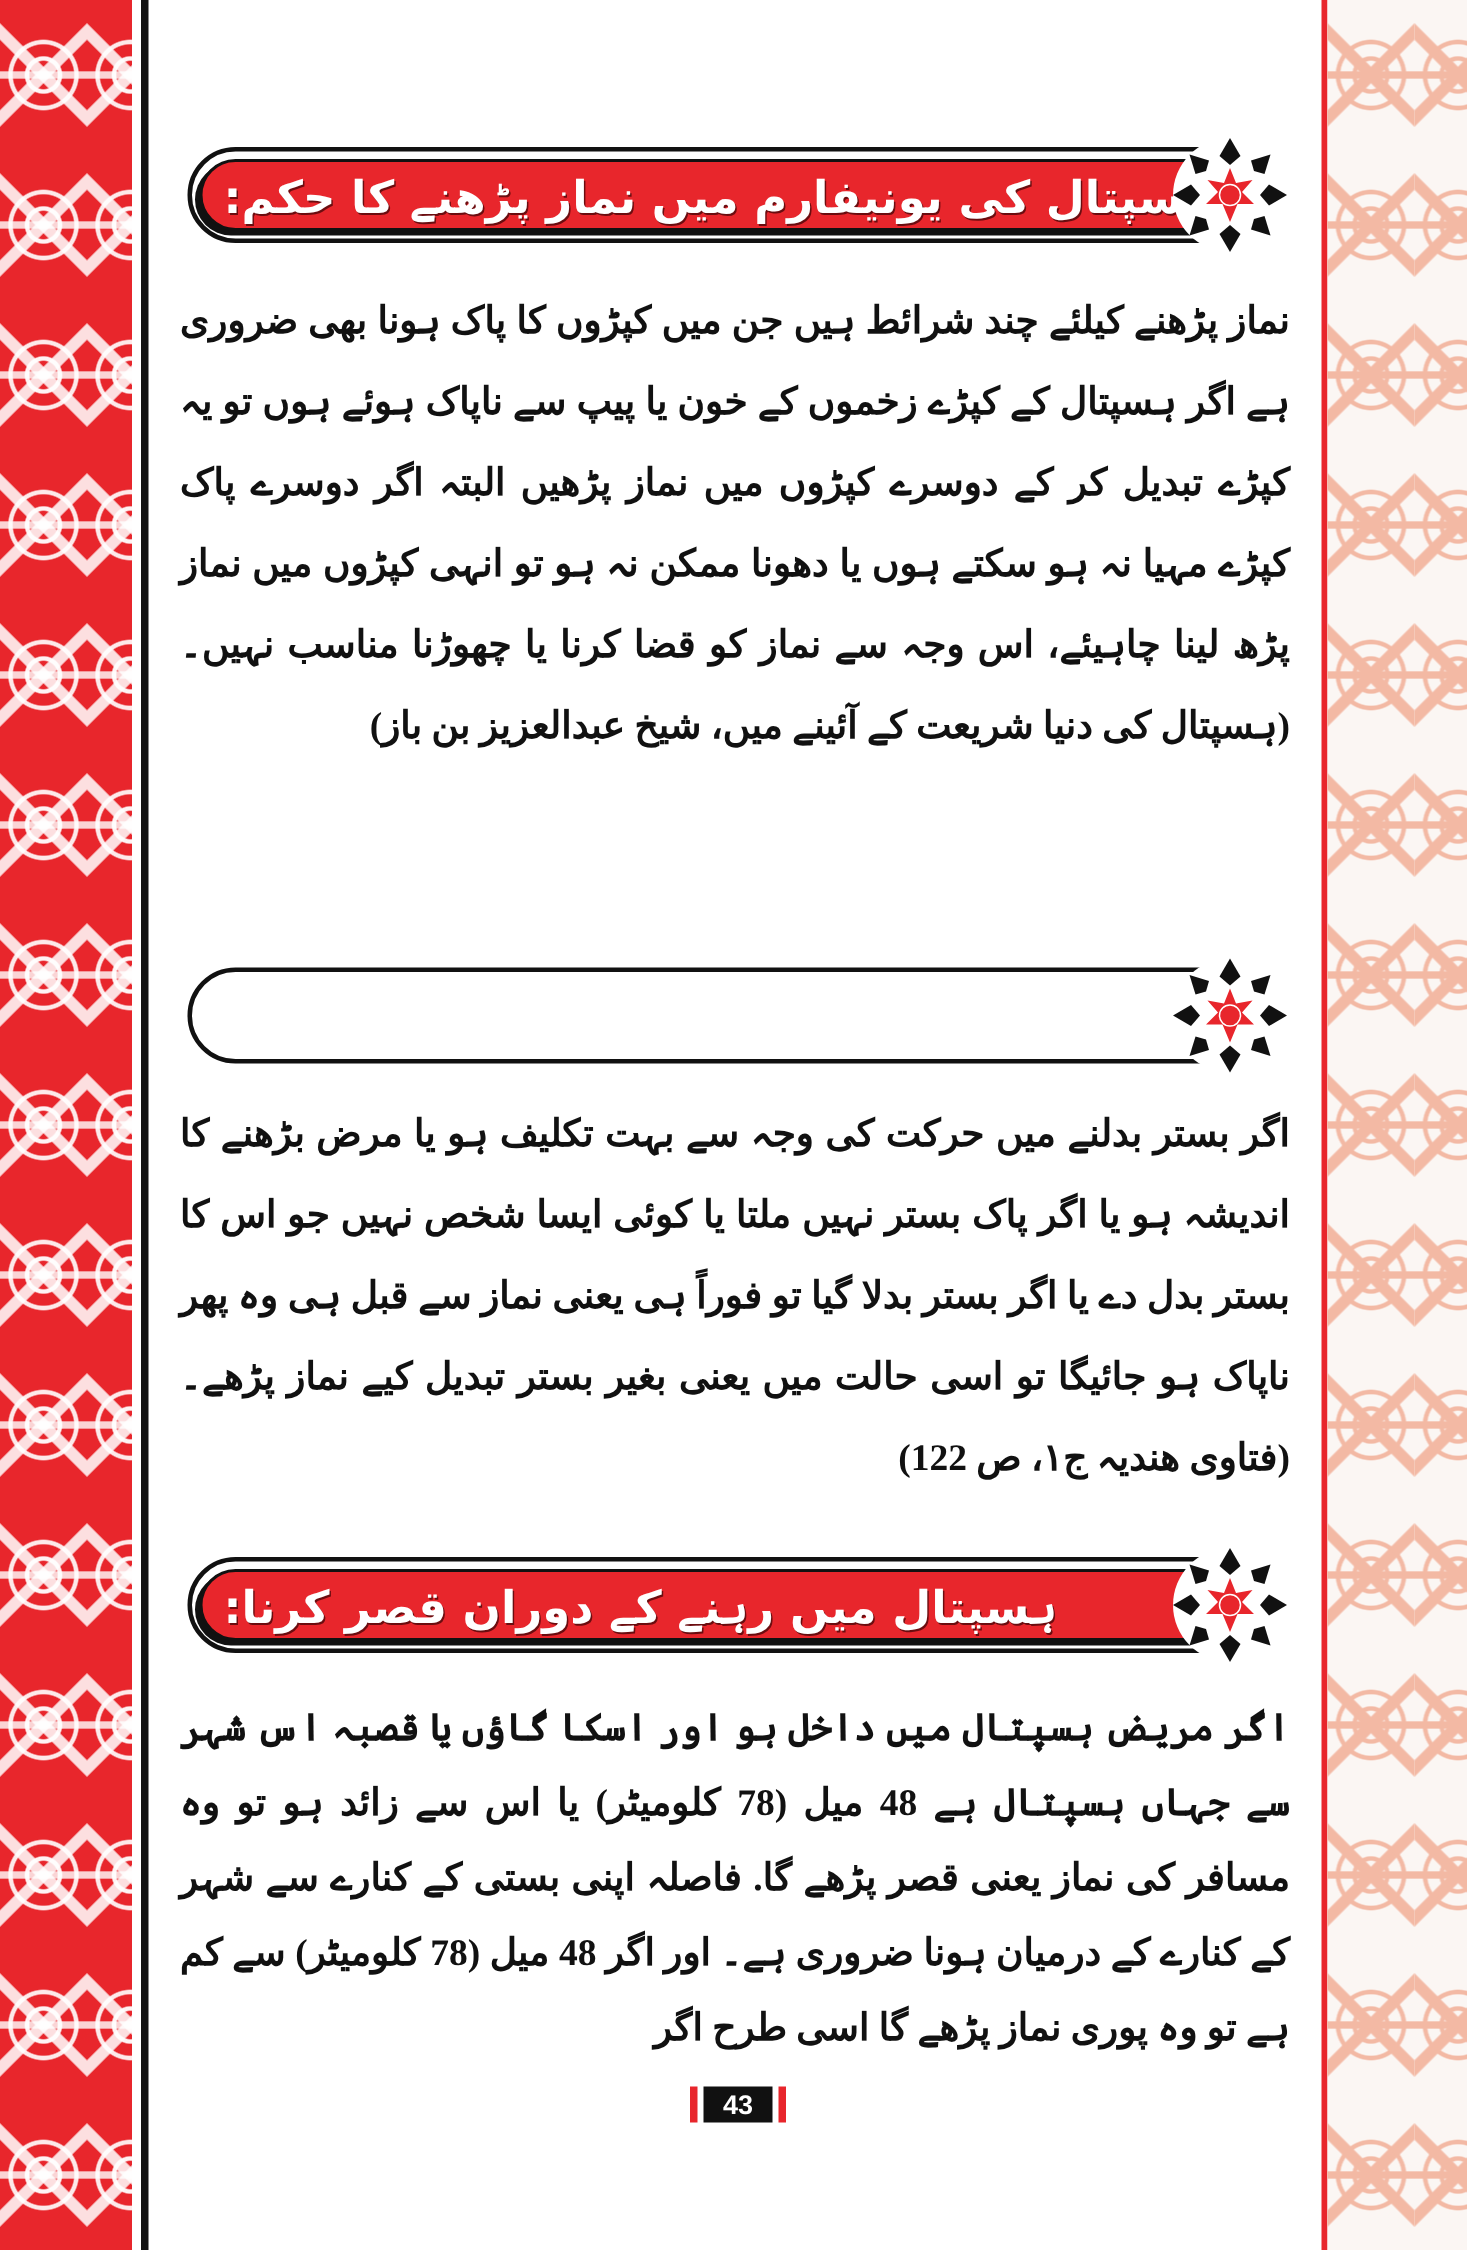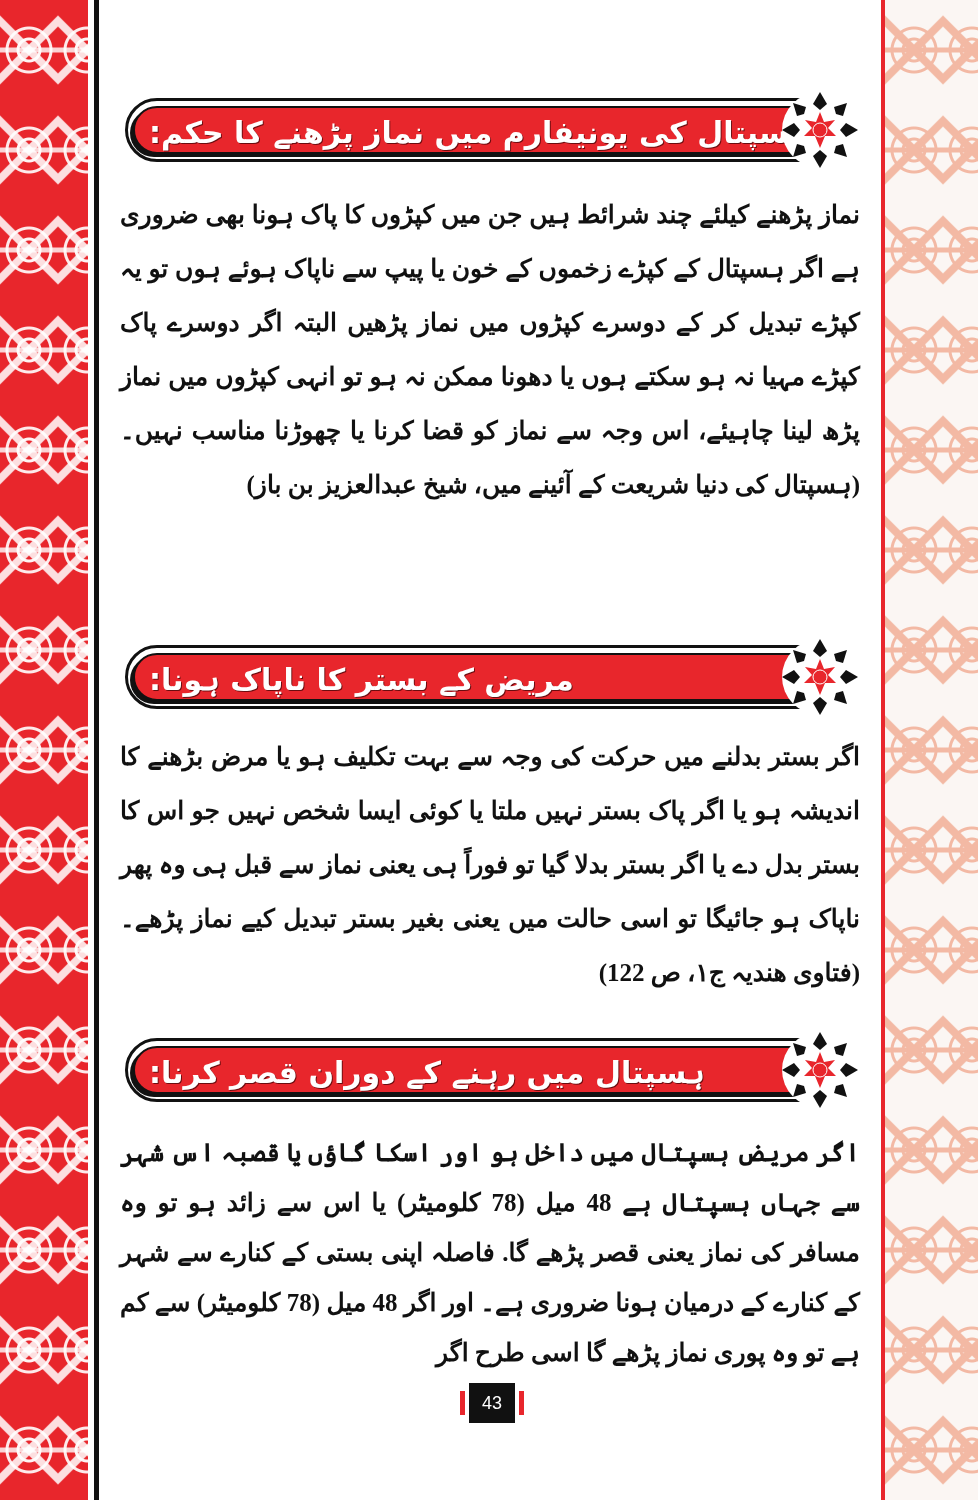--- a/index.html
+++ b/index.html
@@ -77,22 +77,22 @@
     font-family:Liberation Serif, serif; font-weight:bold;
     font-size:25px; line-height:54px; color:#111;
   }
 
   .page-num-wrap {
     position:absolute; left:458px; top:1390px; width:68px; height:26px;
     display:flex; align-items:center; justify-content:center; gap:4px;
   }
   .pn-bar { width:5px; height:24px; background:#e8262c; }
   .pn-box {
-    width:46px; height:40px; background:#111; color:#fff;
-    font-family:"Liberation Sans", sans-serif; font-weight:normal; font-size:18px;
+    width:46px; height:24px; background:#111; color:#fff;
+    font-family:"Liberation Sans", sans-serif; font-weight:bold; font-size:18px;
     display:flex; align-items:center; justify-content:center;
   }
 </style>
 </head>
 <body>
 
 <div class="left-border"></div>
 <div class="left-border-edge"></div>
 <div class="left-black-line"></div>
 <div class="right-red-line"></div>
@@ -118,23 +118,20 @@
           <polygon points="13,67 17,54 24,56 26,63"></polygon>
       </g>
       <polygon points="40,22 44,32 55,30 48,38 56,46 45,46 40,58 35,46 24,46 32,38 25,30 36,32" fill="#e8262c"></polygon>
       <circle cx="40" cy="40" r="7" fill="#e8262c" stroke="#fff" stroke-width="1"></circle>
     </svg>
   </div>
   <div class="para" style="top:188px;">نماز پڑھنے کیلئے چند شرائط ہیں جن میں کپڑوں کا پاک ہونا بھی ضروری ہے اگر ہسپتال کے کپڑے زخموں کے خون یا پیپ سے ناپاک ہوئے ہوں تو یہ کپڑے تبدیل کر کے دوسرے کپڑوں میں نماز پڑھیں البتہ اگر دوسرے پاک کپڑے مہیا نہ ہو سکتے ہوں یا دھونا ممکن نہ ہو تو انہی کپڑوں میں نماز پڑھ لینا چاہیئے، اس وجہ سے نماز کو قضا کرنا یا چھوڑنا مناسب نہیں۔ (ہسپتال کی دنیا شریعت کے آئینے میں، شیخ عبدالعزیز بن باز)</div>
 
   <div class="banner" style="top:645px;">
     <div class="banner-outer"></div>
-    <div class="banner-inner">
-      <div class="banner-title">مریض کے بستر کا ناپاک ہونا:</div>
-    </div>
     <svg class="rosette" viewBox="0 0 80 80">
       <circle cx="40" cy="40" r="38" fill="#fff"></circle>
       <g fill="#111">
         <polygon points="40,2 47,14 40,20 33,14"></polygon>
           <polygon points="40,78 47,66 40,60 33,66"></polygon>
         <polygon points="2,40 14,47 20,40 14,33"></polygon>
           <polygon points="78,40 66,47 60,40 66,33"></polygon>
         <polygon points="13,13 26,17 24,24 17,26"></polygon>
           <polygon points="67,67 54,63 56,56 63,54"></polygon>
         <polygon points="67,13 63,26 56,24 54,17"></polygon>

